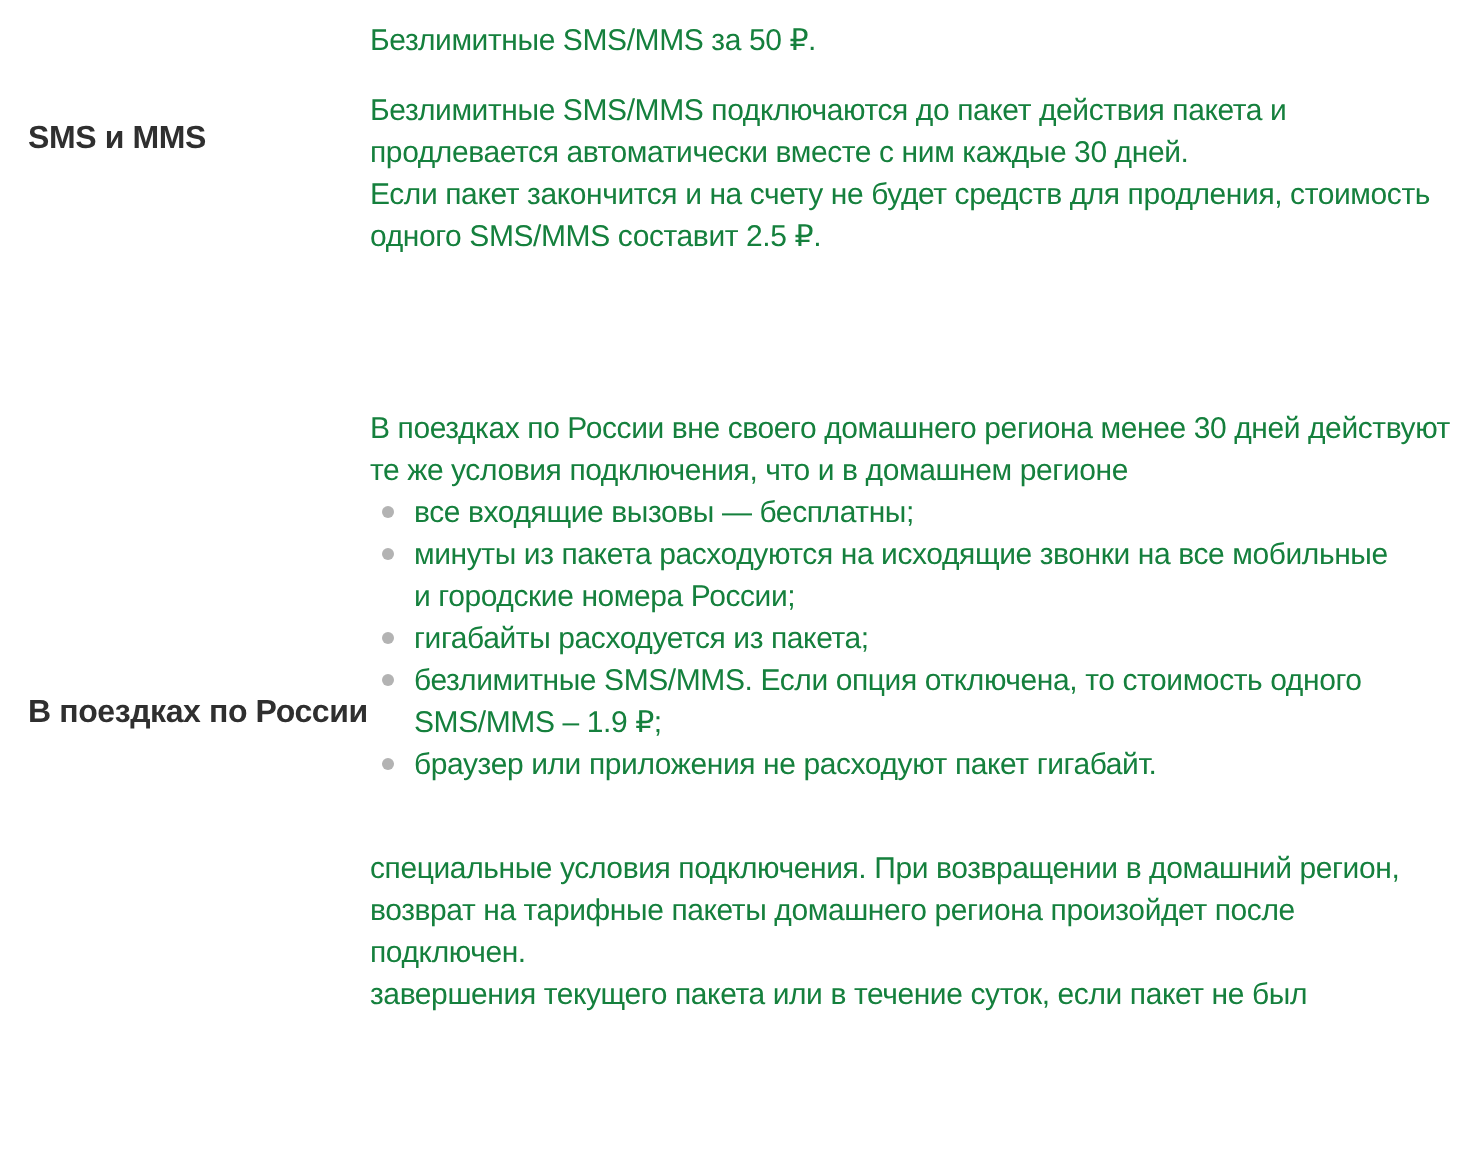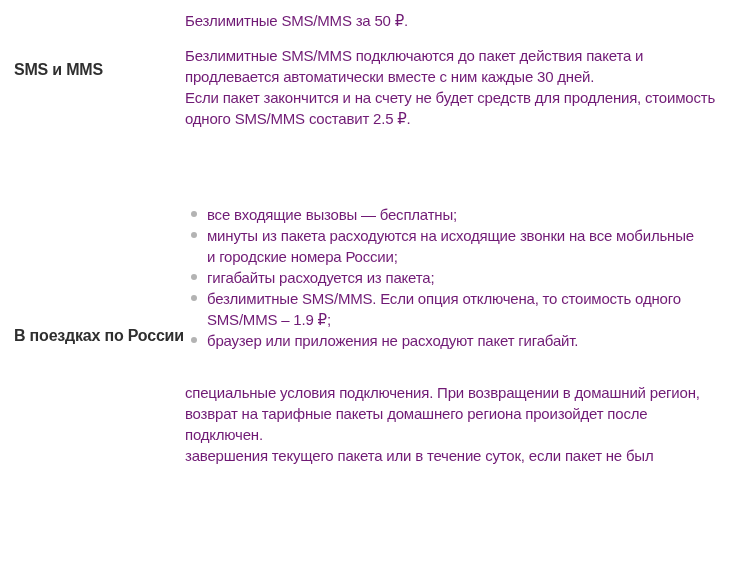--- a/index.html
+++ b/index.html
@@ -29,21 +29,21 @@
     line-height: 21px;
     letter-spacing: -0.2px;
     color: #2f2f2f;
   }
   .row-body {
     flex: 1 1 auto;
     min-width: 0;
     font-size: 15px;
     line-height: 21px;
     letter-spacing: -0.2px;
-    color: #701a75;
+    color: #15803d;
   }
   .para { margin: 0; }
   .para + .para { margin-top: 14px; }
   .line { display: block; white-space: nowrap; }
   .bullet-list { margin: 0; padding: 0; }
   .bullet-item { display: flex; align-items: flex-start; }
   .dot {
     flex: 0 0 auto;
     width: 6px;
     height: 6px;
@@ -70,20 +70,24 @@
         <span class="line">продлевается автоматически вместе с ним каждые 30 дней.</span>
         <span class="line">Если пакет закончится и на счету не будет средств для продления, стоимость</span>
         <span class="line">одного SMS/MMS составит 2.5 ₽.</span>
       </div>
     </div>
   </div>
 
   <div class="row">
     <div class="row-label">В поездках по России</div>
     <div class="row-body">
+      <div class="para">
+        <span class="line">В поездках по России вне своего домашнего региона менее 30 дней действуют</span>
+        <span class="line">те же условия подключения, что и в домашнем регионе</span>
+      </div>
 
       <div class="bullet-list">
         <div class="bullet-item">
           <span class="dot"></span>
           <span class="bullet-text">
             <span class="line">все входящие вызовы — бесплатны;</span>
           </span>
         </div>
         <div class="bullet-item">
           <span class="dot"></span>

